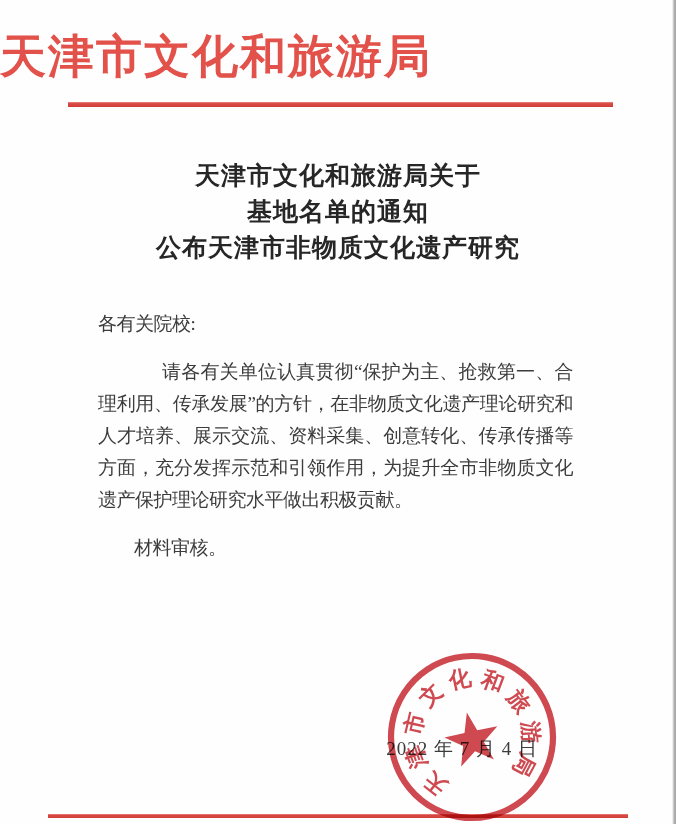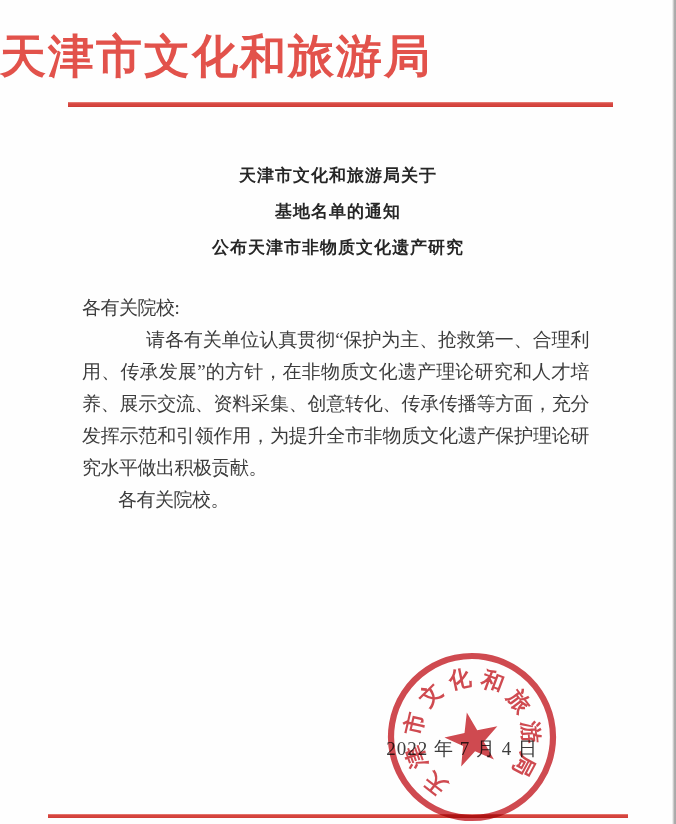--- a/index.html
+++ b/index.html
@@ -47,39 +47,39 @@
     width: 580px;
     height: 4px;
   }
   
   .doc-title {
     position: absolute;
     top: 158px;
     left: 0;
     width: 100%;
     text-align: center;
-    font-size: 17px;
+    font-size: 25px;
     line-height: 36px;
     font-weight: bold;
     letter-spacing: 1px;
     color: #262626;
   }
   
   .body-text {
     position: absolute;
     top: 292px;
     left: 82px;
     width: 507px;
     font-size: 19px;
     line-height: 32px;
     letter-spacing: -0.5px;
     text-align: justify;
     color: var(--body-text, #3c3c3c);
   }
-  .body-text p { margin: 0; }
+  .body-text p { margin: 16px; }
   .para { text-indent: 64px; }
   .closing { text-indent: 36px; }
   
   .date-line {
     position: absolute;
     top: 733px;
     right: 138px;
     font-size: 19px;
     line-height: 32px;
     color: var(--body-text, #3c3c3c);
@@ -134,21 +134,21 @@
 
   <div class="doc-title">
     <div class="title-line">天津市文化和旅游局关于</div>
     <div class="title-line">基地名单的通知</div>
     <div class="title-line">公布天津市非物质文化遗产研究</div>
   </div>
 
   <div class="body-text">
     <p class="salutation">各有关院校:</p>
     <p class="para">请各有关单位认真贯彻“保护为主、抢救第一、合理利用、传承发展”的方针，在非物质文化遗产理论研究和人才培养、展示交流、资料采集、创意转化、传承传播等方面，充分发挥示范和引领作用，为提升全市非物质文化遗产保护理论研究水平做出积极贡献。</p>
-    <p class="para closing">各有关院校。</p>
+    <p class="para closing">材料审核。</p>
   </div>
 
   <div class="date-line">2022 年 7 月 4 日</div>
 
   <div class="seal">
     <svg viewBox="0 0 200 200">
       <circle class="seal-ring" cx="100" cy="100" r="91"></circle>
       <polygon class="seal-star" points="100,72 107.3,93.9 130.4,94.1 111.9,107.9 118.8,129.9 100,116.5 81.2,129.9 88.1,107.9 69.6,94.1 92.7,93.9"></polygon>
       <g id="seal-text-group">
           <text x="100" y="42" text-anchor="middle" transform="rotate(-130 100 100)" class="seal-char">天</text>

